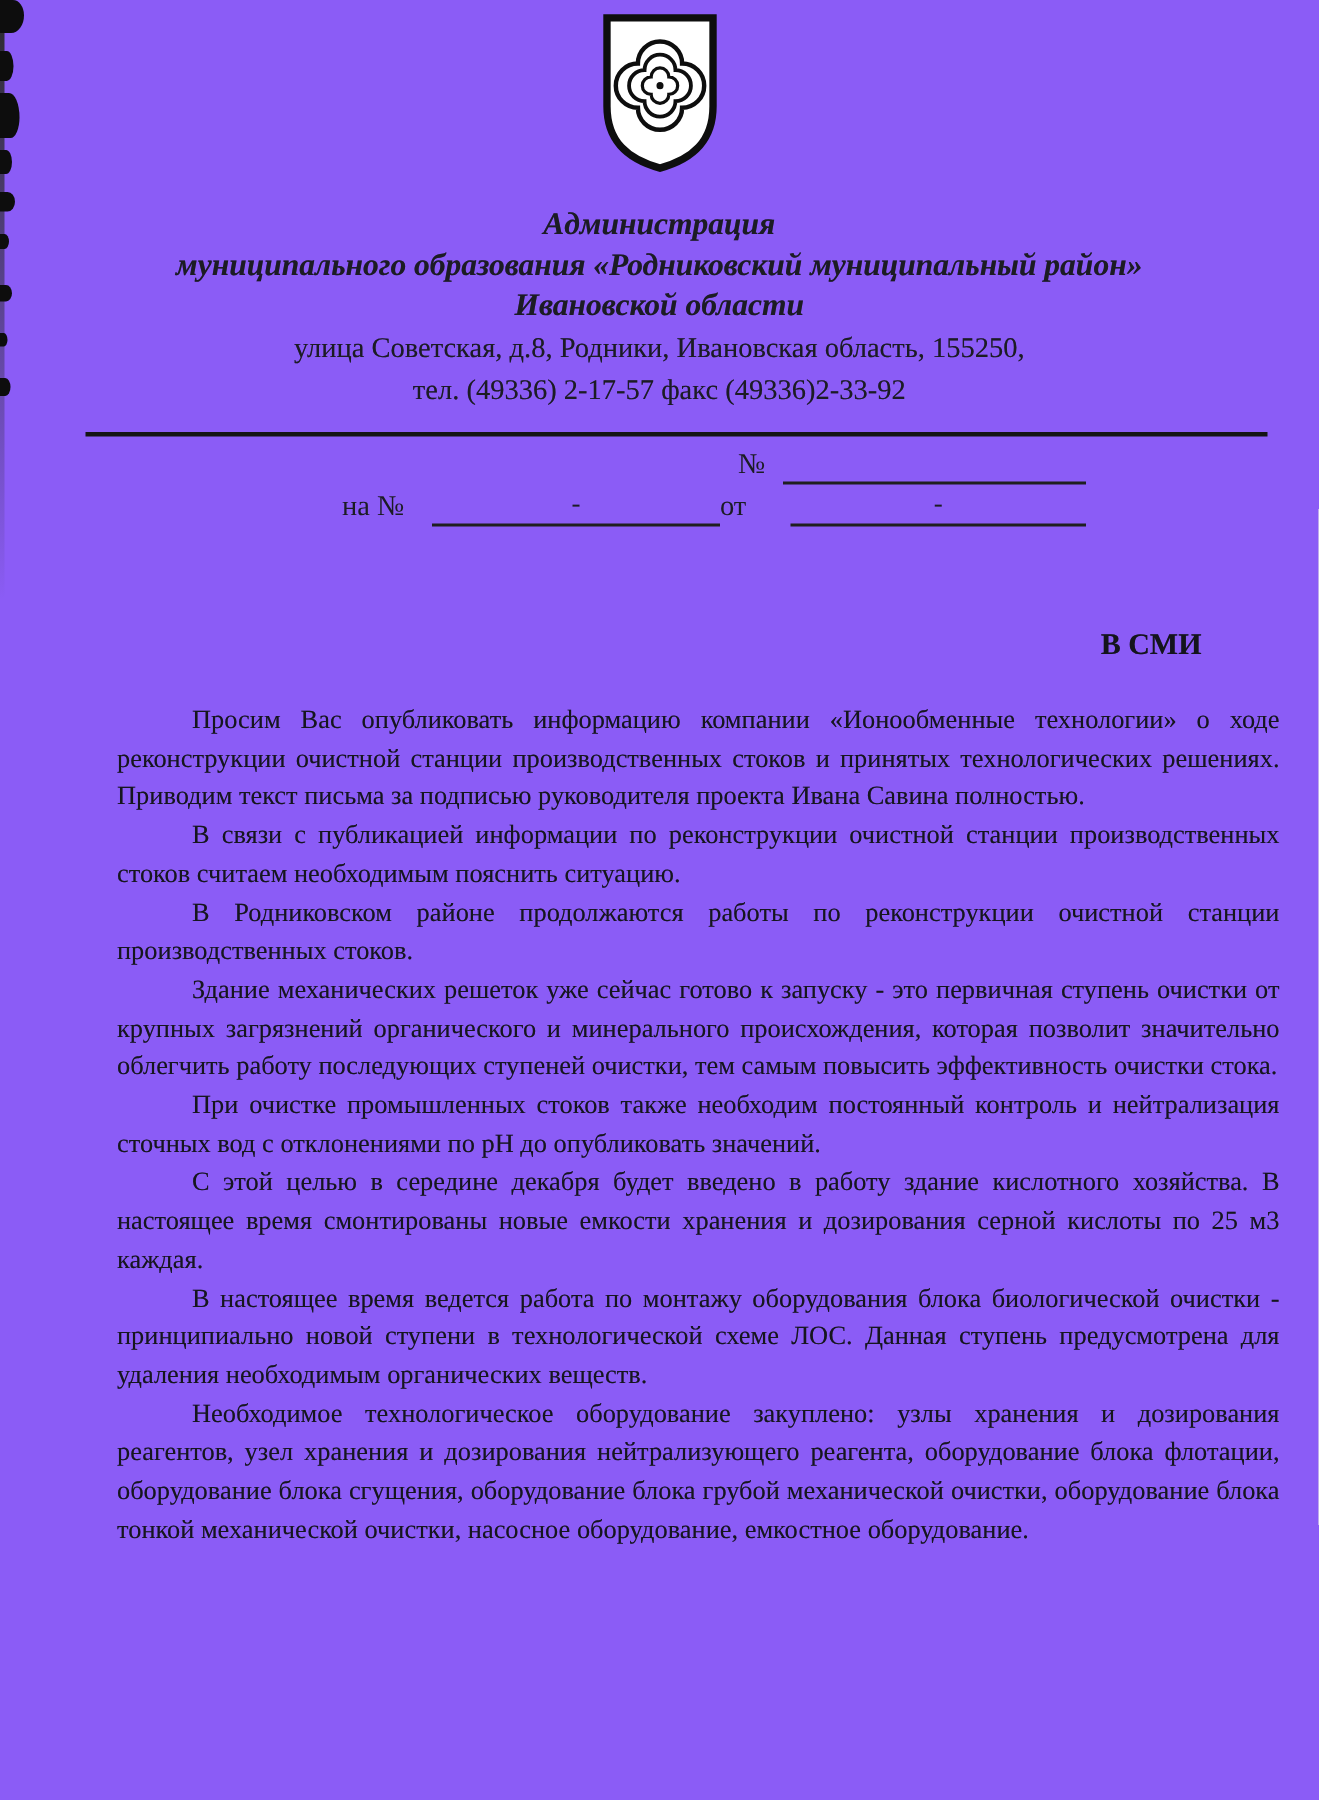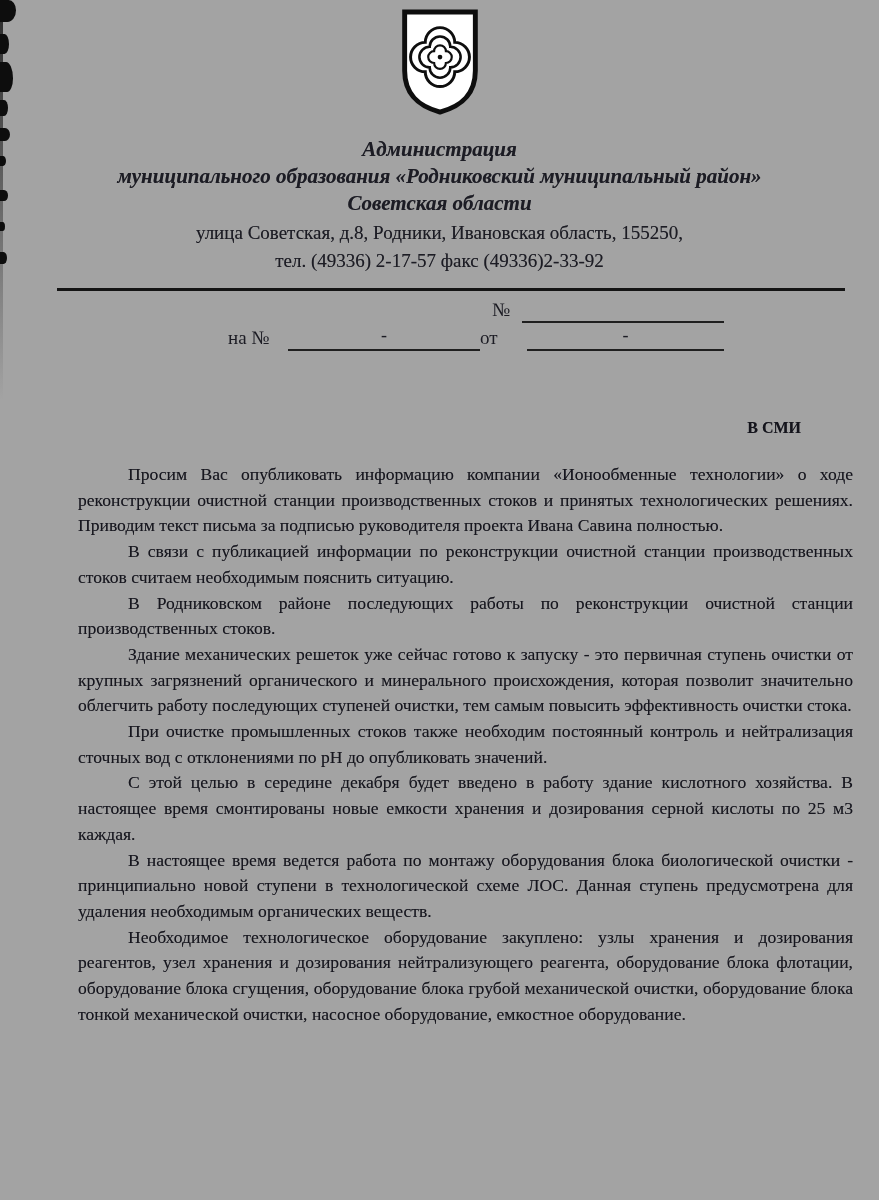--- a/index.html
+++ b/index.html
@@ -1,20 +1,20 @@
 <!DOCTYPE html>
 <html><head>
 <meta charset="utf-8">
 <style>
   html,body{margin:0;padding:0;background:#e8e8e6;}
   .page{
     position:relative;
     width:879px;height:1200px;
     margin:0 auto;
-    background:#a3a3a3;
+    background:#8b5cf6;
     overflow:hidden;
     font-family:"Liberation Serif","DejaVu Serif",serif;
     color:#17171f;
   }
   
   .edge-strip{position:absolute;left:0;top:0;width:3px;height:400px;
     background:linear-gradient(#2a2a2a,rgba(0,0,0,0));}
   .mark{position:absolute;left:0;background:#0d0d0d;}
   .m1{top:0;width:16px;height:22px;border-radius:0 60% 70% 0;}
   .m2{top:34px;width:9px;height:20px;border-radius:0 80% 80% 0;}
@@ -40,21 +40,21 @@
   .lbl-no{left:492px;top:8px;}
   .lbl-na{left:228px;top:36px;}
   .lbl-ot{left:480px;top:36px;}
   .blank{position:absolute;height:28px;border-bottom:2px solid #1f1f1f;
     text-align:center;font-size:18px;line-height:28px;color:#1c1c24;}
   .b1{left:522px;top:2px;width:202px;}
   .b2{left:288px;top:30px;width:192px;}
   .b3{left:527px;top:30px;width:197px;}
   
   .recipient{margin-top:54px;text-align:right;padding-right:78px;
-    font-weight:bold;font-size:16px;color:#14141c;
+    font-weight:bold;font-size:20px;color:#14141c;
     text-shadow:0 0 .4px rgba(10,10,20,.45);}
   
   .body-text{margin:25px 26px 0 78px;font-size:17.6px;line-height:25.7px;
     text-align:justify;color:#16161e;text-shadow:0 0 .4px rgba(10,10,20,.4);font-family:Liberation Serif, serif;}
   .body-text p{margin:0;text-indent:50px;}
 </style>
 </head>
 <body>
 
 <div class="page">
@@ -76,42 +76,42 @@
     <path d="M4,4 H76 V64 C76,88 62,100 40,106 C18,100 4,88 4,64 Z" fill="#ffffff" stroke="#0e0e0e" stroke-width="5"></path>
     <path d="M25,35 A15,15 0 0 1 55,35 A15,15 0 0 1 55,65 A15,15 0 0 1 25,65 A15,15 0 0 1 25,35 Z" fill="none" stroke="#0e0e0e" stroke-width="3"></path>
     <path d="M29.5,39.5 A10.5,10.5 0 0 1 50.5,39.5 A10.5,10.5 0 0 1 50.5,60.5 A10.5,10.5 0 0 1 29.5,60.5 A10.5,10.5 0 0 1 29.5,39.5 Z" fill="none" stroke="#0e0e0e" stroke-width="2.6"></path>
     <path d="M34,44 A6,6 0 0 1 46,44 A6,6 0 0 1 46,56 A6,6 0 0 1 34,56 A6,6 0 0 1 34,44 Z" fill="none" stroke="#0e0e0e" stroke-width="2.2"></path>
     <circle cx="40" cy="50" r="2.4" fill="#0e0e0e"></circle>
   </svg>
 
   <header class="letterhead">
     <div class="org">Администрация</div>
     <div class="org">муниципального образования «Родниковский муниципальный район»</div>
-    <div class="org">Советская области</div>
+    <div class="org">Ивановской области</div>
     <div class="addr">улица Советская, д.8, Родники, Ивановская область, 155250,</div>
     <div class="addr">тел. (49336) 2-17-57 факс (49336)2-33-92</div>
   </header>
 
   <div class="rule"></div>
 
   <div class="form">
     <span class="lbl lbl-no">№</span>
     <span class="blank b1"></span>
     <span class="lbl lbl-na">на №</span>
     <span class="blank b2"><span>-</span></span>
     <span class="lbl lbl-ot">от</span>
     <span class="blank b3"><span>-</span></span>
   </div>
 
   <div class="recipient">В СМИ</div>
 
   <main class="body-text">
     <p>Просим Вас опубликовать информацию компании «Ионообменные технологии» о ходе реконструкции очистной станции производственных стоков и принятых технологических решениях. Приводим текст письма за подписью руководителя проекта Ивана Савина полностью.</p>
     <p>В связи с публикацией информации по реконструкции очистной станции производственных стоков считаем необходимым пояснить ситуацию.</p>
-    <p>В Родниковском районе последующих работы по реконструкции очистной станции производственных стоков.</p>
+    <p>В Родниковском районе продолжаются работы по реконструкции очистной станции производственных стоков.</p>
     <p>Здание механических решеток уже сейчас готово к запуску - это первичная ступень очистки от крупных загрязнений органического и минерального происхождения, которая позволит значительно облегчить работу последующих ступеней очистки, тем самым повысить эффективность очистки стока.</p>
     <p>При очистке промышленных стоков также необходим постоянный контроль и нейтрализация сточных вод с отклонениями по рН до опубликовать значений.</p>
     <p>С этой целью в середине декабря будет введено в работу здание кислотного хозяйства. В настоящее время смонтированы новые емкости хранения и дозирования серной кислоты по 25 м3 каждая.</p>
     <p>В настоящее время ведется работа по монтажу оборудования блока биологической очистки - принципиально новой ступени в технологической схеме ЛОС. Данная ступень предусмотрена для удаления необходимым органических веществ.</p>
     <p>Необходимое технологическое оборудование закуплено: узлы хранения и дозирования реагентов, узел хранения и дозирования нейтрализующего реагента, оборудование блока флотации, оборудование блока сгущения, оборудование блока грубой механической очистки, оборудование блока тонкой механической очистки, насосное оборудование, емкостное оборудование.</p>
   </main>
 
 </div>
 
 </body></html>

